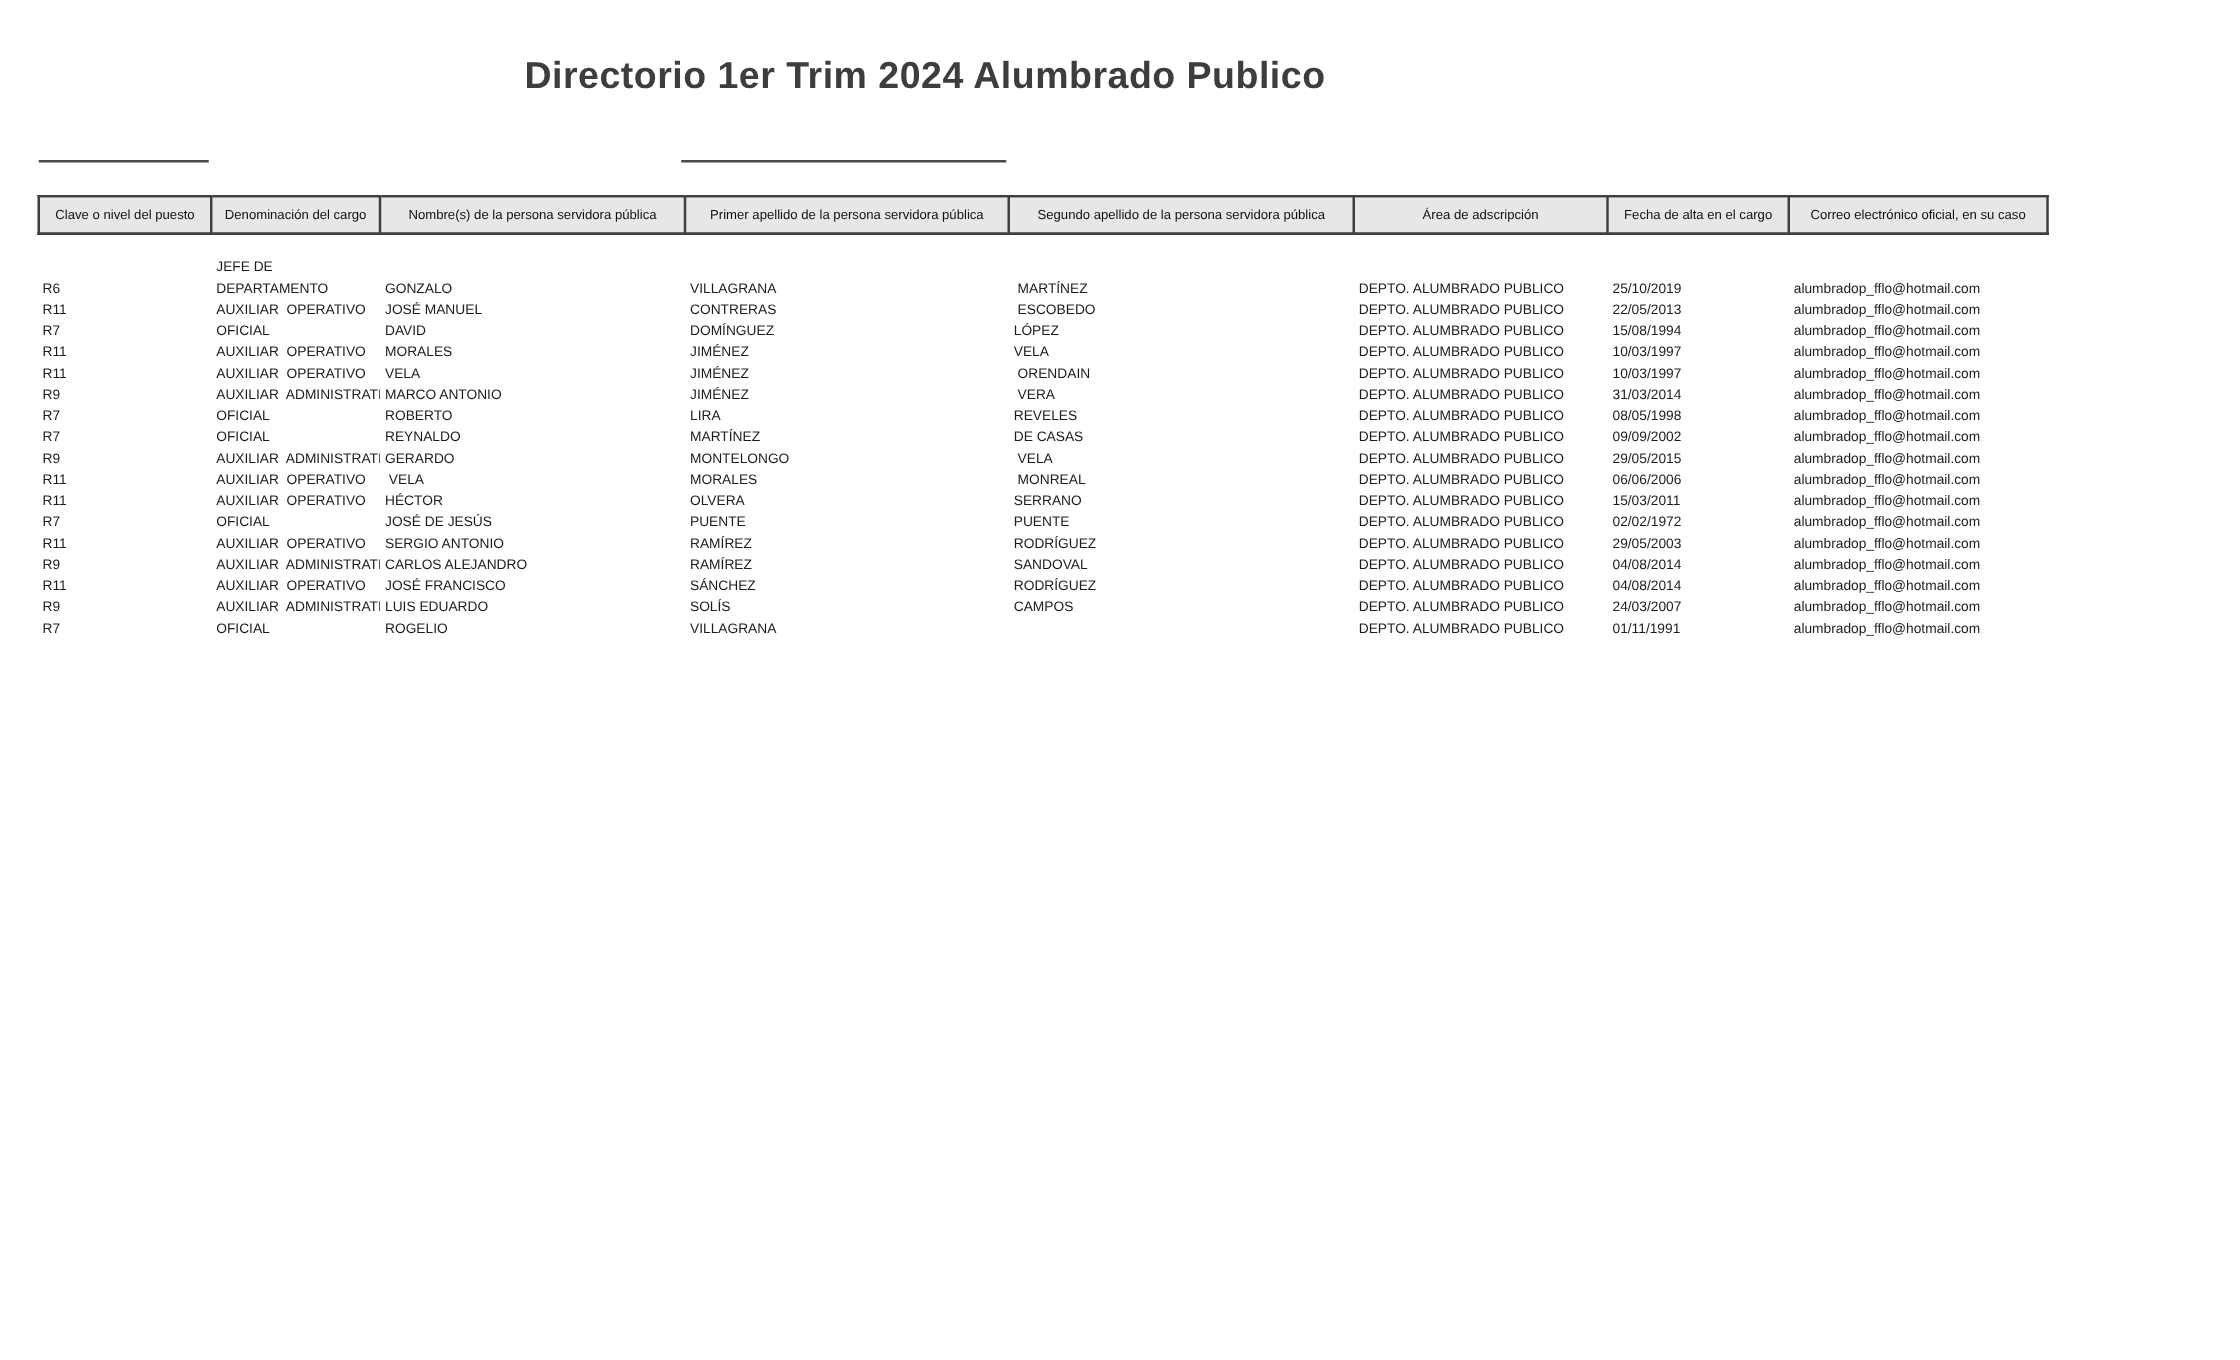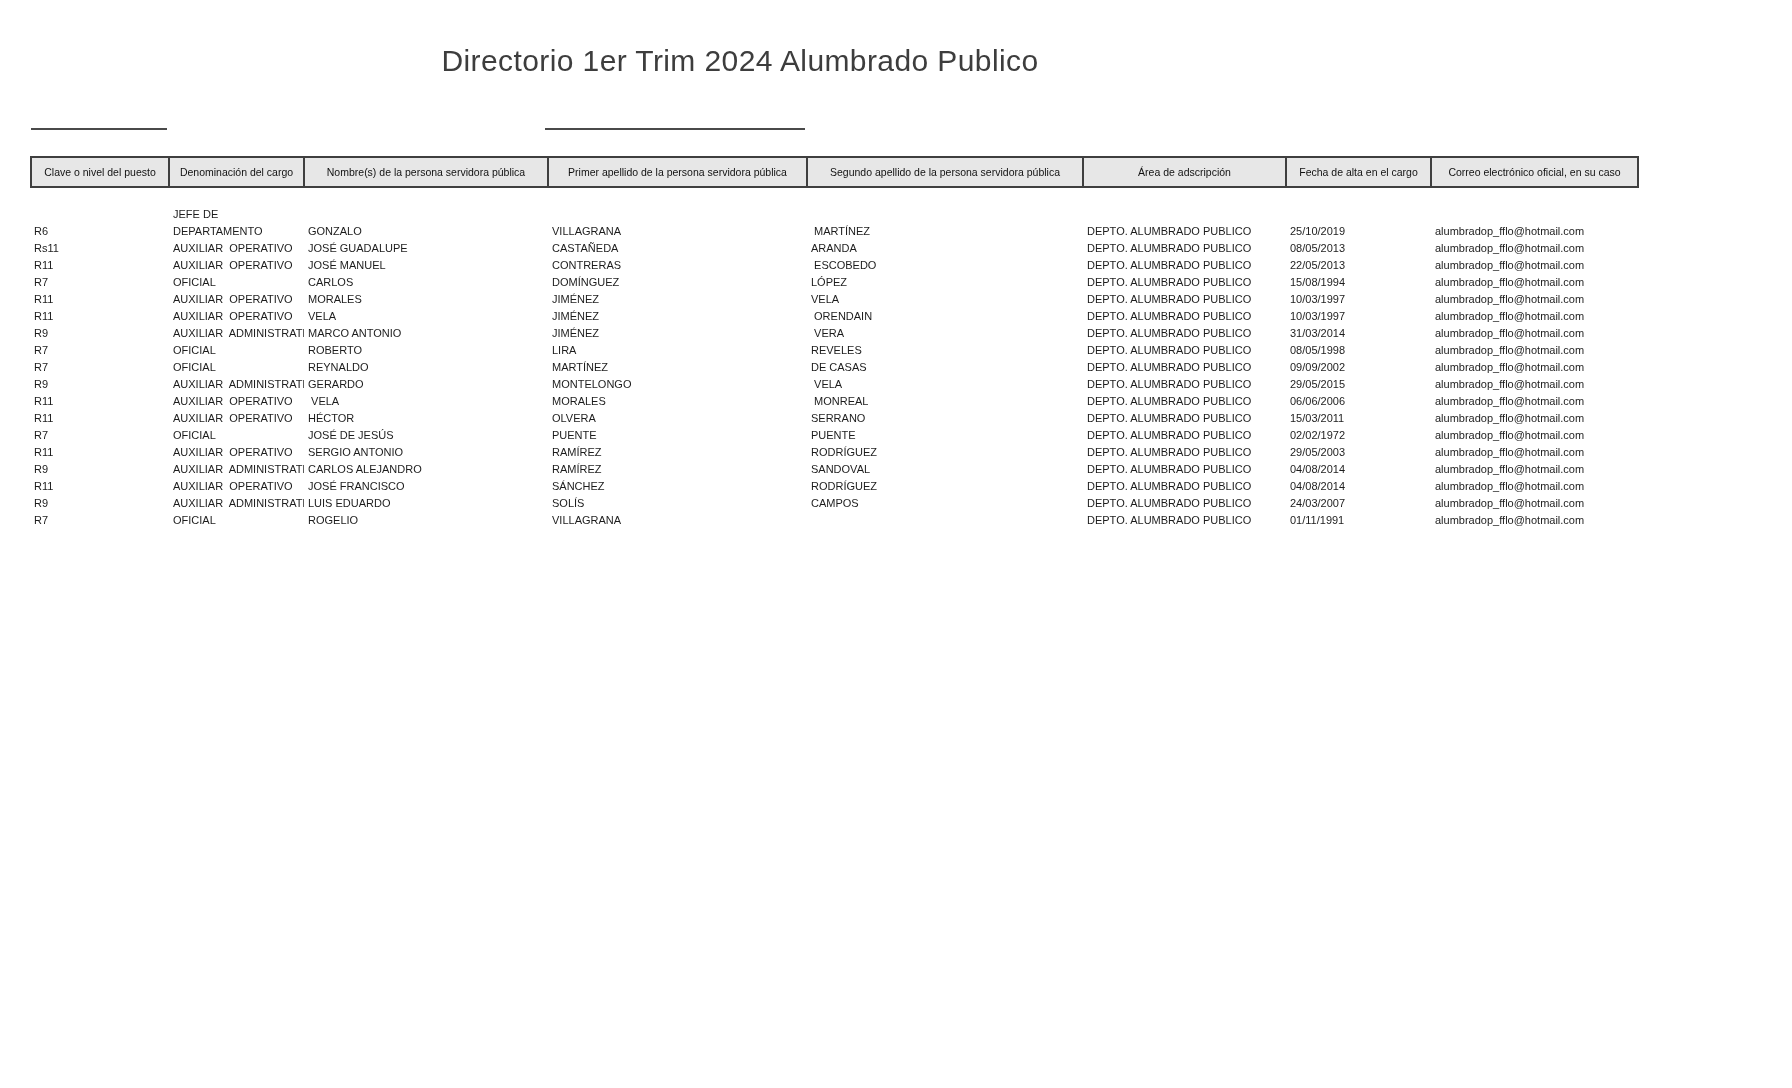--- a/index.html
+++ b/index.html
@@ -9,21 +9,21 @@
     font-family: "Liberation Sans", sans-serif;
     position: relative;
     overflow: hidden;
   }
   .title {
     position: absolute;
     top: 44px; left: 0; width: 1480px;
     margin: 0;
     text-align: center;
     font-size: 30px;
-    font-weight: 400;
+    font-weight: 700;
     color: #3d3d3d;
     letter-spacing: 0.4px;
   }
   .sig-line {
     position: absolute;
     top: 128px;
     border-top: 2px solid #4a4a4a;
     height: 0;
   }
   .sig-line.line1 { left: 31px;  width: 136px; }
@@ -100,43 +100,33 @@
     <td class="c-cargo">JEFE DE
 DEPARTAMENTO</td>
     <td class="c-nombre">GONZALO</td>
     <td class="c-primer">VILLAGRANA</td>
     <td class="c-segundo"> MARTÍNEZ</td>
     <td class="c-area">DEPTO. ALUMBRADO PUBLICO</td>
     <td class="c-fecha">25/10/2019</td>
     <td class="c-correo">alumbradop_fflo@hotmail.com</td>
   </tr>
         <tr>
-    <td class="c-clave">Rs11</td>
-    <td class="c-cargo">AUXILIAR  OPERATIVO</td>
-    <td class="c-nombre">JOSÉ GUADALUPE</td>
-    <td class="c-primer">CASTAÑEDA</td>
-    <td class="c-segundo">ARANDA</td>
-    <td class="c-area">DEPTO. ALUMBRADO PUBLICO</td>
-    <td class="c-fecha">08/05/2013</td>
-    <td class="c-correo">alumbradop_fflo@hotmail.com</td>
-  </tr>
-        <tr>
     <td class="c-clave">R11</td>
     <td class="c-cargo">AUXILIAR  OPERATIVO</td>
     <td class="c-nombre">JOSÉ MANUEL</td>
     <td class="c-primer">CONTRERAS</td>
     <td class="c-segundo"> ESCOBEDO</td>
     <td class="c-area">DEPTO. ALUMBRADO PUBLICO</td>
     <td class="c-fecha">22/05/2013</td>
     <td class="c-correo">alumbradop_fflo@hotmail.com</td>
   </tr>
         <tr>
     <td class="c-clave">R7</td>
     <td class="c-cargo">OFICIAL</td>
-    <td class="c-nombre">CARLOS</td>
+    <td class="c-nombre">DAVID</td>
     <td class="c-primer">DOMÍNGUEZ</td>
     <td class="c-segundo">LÓPEZ</td>
     <td class="c-area">DEPTO. ALUMBRADO PUBLICO</td>
     <td class="c-fecha">15/08/1994</td>
     <td class="c-correo">alumbradop_fflo@hotmail.com</td>
   </tr>
         <tr>
     <td class="c-clave">R11</td>
     <td class="c-cargo">AUXILIAR  OPERATIVO</td>
     <td class="c-nombre">MORALES</td>

